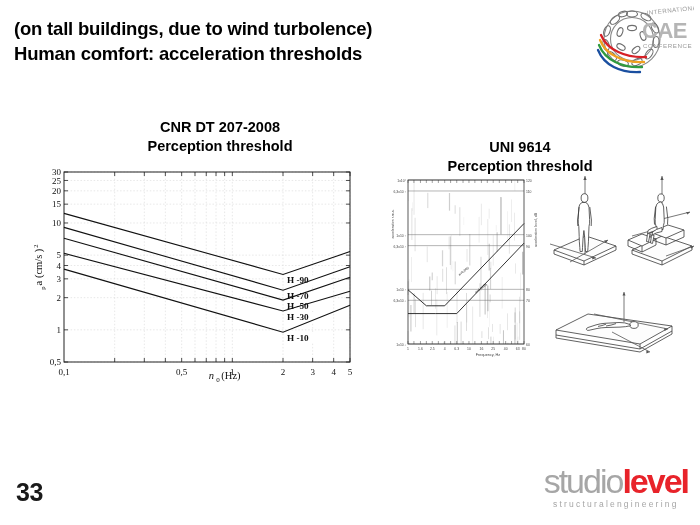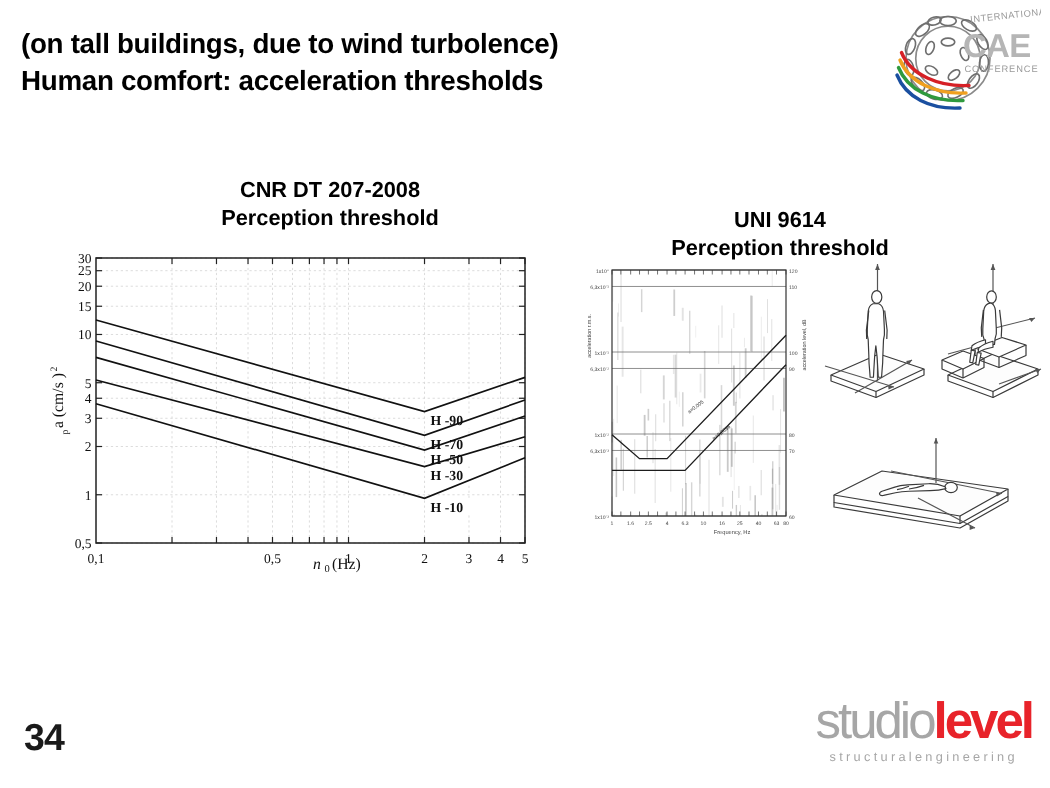--- a/index.html
+++ b/index.html
@@ -469,20 +469,20 @@
 
           <ellipse cx="80" cy="39" rx="4.2" ry="3.4" fill="#fff"></ellipse>
           <path d="M76 38.5 q-5 -2.2 -11 -2 l-14 0.8 q-5 0.3 -9 1.6 l-8 2.6 q-2 0.8 -1.6 2 q0.5 1.2 2.6 0.8 l8 -1.8 q4 -0.8 9 -1 l14 -0.4 q6 -0.2 10.6 -1.4 z" fill="#fff"></path>
           <path d="M52 38.2 q-4 1.6 -8 2.2"></path>
           <path d="M62 37.6 q-5 1.8 -10 2.4"></path>
         </g>
       </g>
     </svg>
   </div>
 
-  <div class="page-number">34</div>
+  <div class="page-number">33</div>
 
   <div class="studio-logo">
     <div class="studio-word"><span class="studio-a">studio</span><span class="studio-b">level</span></div>
     <div class="studio-sub">structuralengineering</div>
   </div>
 
 </div>
 
 </body></html>

